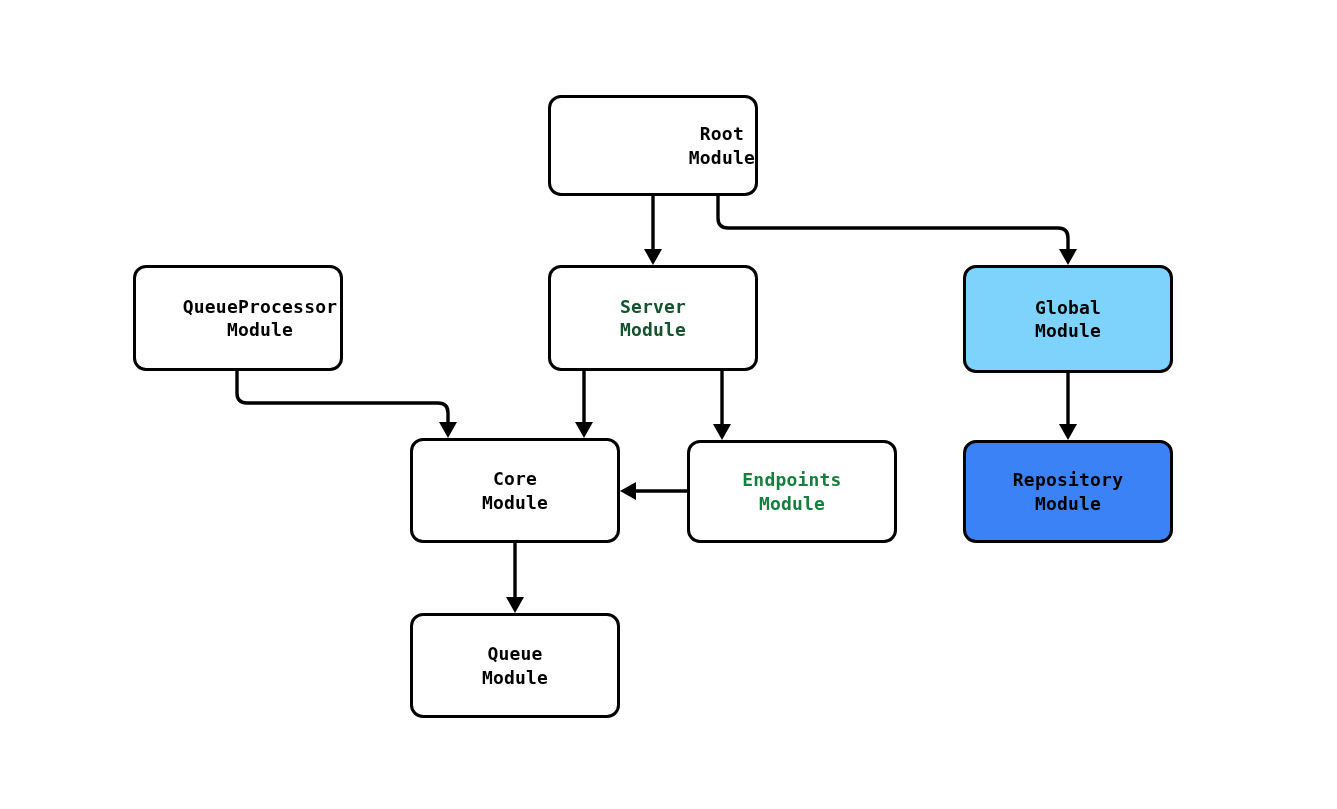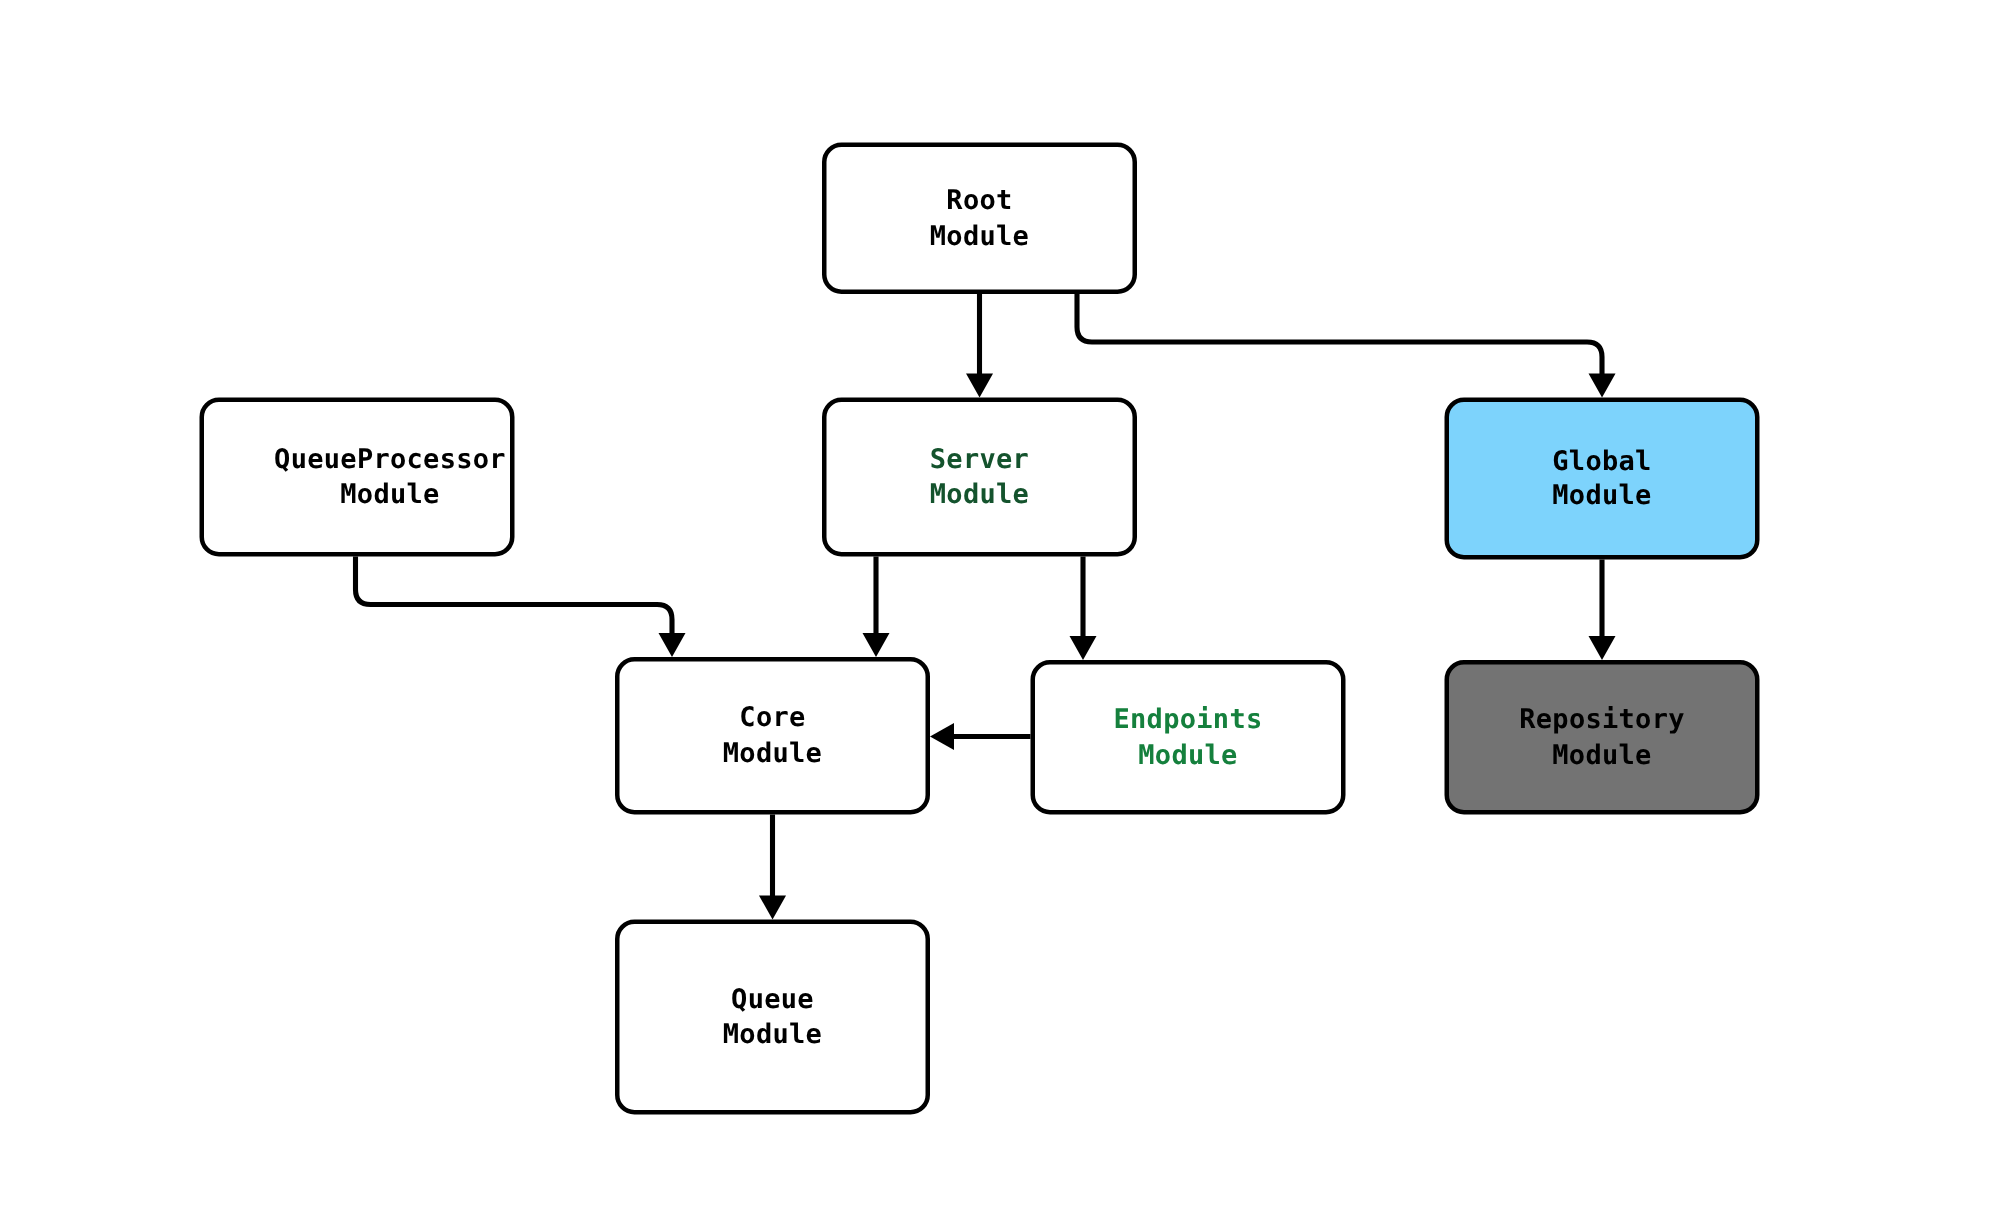--- a/index.html
+++ b/index.html
@@ -80,21 +80,21 @@
         <path d="M 1068 373 L 1068 433" fill="none" stroke="#000000" stroke-width="3.4" stroke-linecap="butt" stroke-linejoin="round"></path>
         <polygon points="1059,424 1077,424 1068,440" fill="#000000"></polygon>
       </g>
       <g>
         <path d="M 515 543 L 515 606" fill="none" stroke="#000000" stroke-width="3.4" stroke-linecap="butt" stroke-linejoin="round"></path>
         <polygon points="506,597 524,597 515,613" fill="#000000"></polygon>
       </g>
     </svg>
 
   <div id="node-layer">
-      <div class="node" style="left: 548px; top: 95px; width: 210px; height: 101px; background: rgb(255, 255, 255); border-color: rgb(0, 0, 0);">
+      <div class="node" style="left: 548px; top: 95px; width: 210px; height: 101px; background: rgb(255, 255, 255); border-color: rgb(0, 0, 0); justify-content: flex-end;">
         <div class="node-label" style="color: rgb(0, 0, 0);">Root
 Module</div>
       </div>
       <div class="node" style="left: 133px; top: 265px; width: 210px; height: 106px; background: rgb(255, 255, 255); border-color: rgb(0, 0, 0); padding-left: 44px;">
         <div class="node-label" style="color: rgb(0, 0, 0);">QueueProcessor
 Module</div>
       </div>
       <div class="node" style="left: 548px; top: 265px; width: 210px; height: 106px; background: rgb(255, 255, 255); border-color: rgb(0, 0, 0);">
         <div class="node-label" style="color: #14532d;">Server
 Module</div>
@@ -104,23 +104,23 @@
 Module</div>
       </div>
       <div class="node" style="left: 410px; top: 438px; width: 210px; height: 105px; background: rgb(255, 255, 255); border-color: rgb(0, 0, 0);">
         <div class="node-label" style="color: rgb(0, 0, 0);">Core
 Module</div>
       </div>
       <div class="node" style="left: 687px; top: 440px; width: 210px; height: 103px; background: rgb(255, 255, 255); border-color: rgb(0, 0, 0);">
         <div class="node-label" style="color: #15803d;">Endpoints
 Module</div>
       </div>
-      <div class="node" style="left: 963px; top: 440px; width: 210px; height: 103px; background: #737373; border-color: rgb(0, 0, 0);">
+      <div class="node" style="left: 963px; top: 440px; width: 210px; height: 103px; background: #3b82f6; border-color: rgb(0, 0, 0);">
         <div class="node-label" style="color: rgb(0, 0, 0);">Repository
 Module</div>
       </div>
-      <div class="node" style="left: 410px; top: 613px; width: 210px; height: 130px; background: rgb(255, 255, 255); border-color: rgb(0, 0, 0);">
+      <div class="node" style="left: 410px; top: 613px; width: 210px; height: 105px; background: rgb(255, 255, 255); border-color: rgb(0, 0, 0);">
         <div class="node-label" style="color: rgb(0, 0, 0);">Queue
 Module</div>
       </div>
     </div>
 
 </div>
 
 </body></html>

